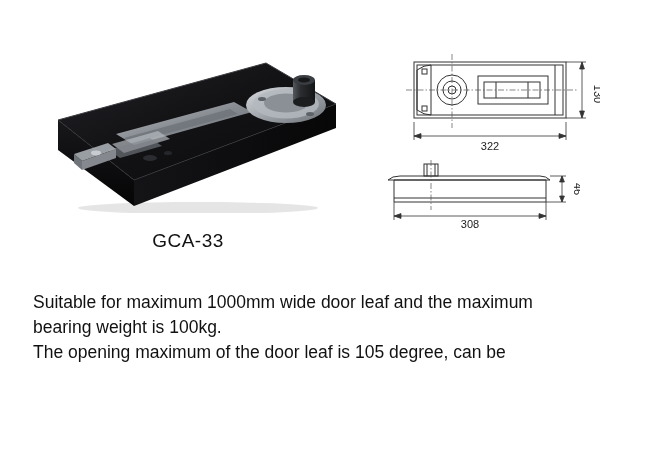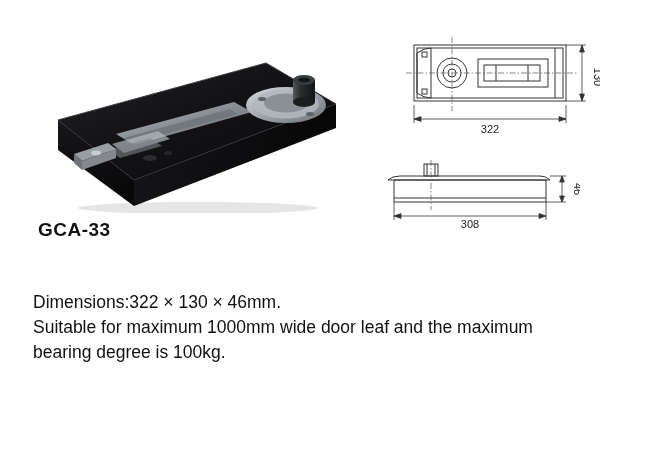--- a/index.html
+++ b/index.html
@@ -22,33 +22,34 @@
     left: 38px;
     top: 58px;
     width: 300px;
     height: 155px;
   }
   .photo-svg { display: block; }
 
   .model-label {
     position: absolute;
     left: 38px;
-    top: 219px;
+    top: 230px;
     width: 300px;
+    text-align: center;
     font-size: 19px;
-    font-weight: bold;
+    font-weight: normal;
     letter-spacing: 0.5px;
     color: #111;
   }
 
   
   .drawing-top {
     position: absolute;
     left: 400px;
-    top: 31px;
+    top: 48px;
     width: 200px;
     height: 105px;
   }
   .drawing-bottom {
     position: absolute;
     left: 380px;
     top: 158px;
     width: 200px;
     height: 72px;
   }
@@ -228,16 +229,16 @@
       <line x1="166" y1="44" x2="186" y2="44"></line>
       <line x1="182" y1="18" x2="182" y2="44"></line>
       <path d="M182 18 L179.6 24 L184.4 24 Z" fill="#333"></path>
       <path d="M182 44 L179.6 38 L184.4 38 Z" fill="#333"></path>
     </g>
     <text x="194" y="31" font-family="'Liberation Sans', sans-serif" font-size="11" fill="#222" text-anchor="middle" transform="rotate(90 194 31)">46</text>
   </svg>
 </div>
 
 <div class="description">
-  <div class="line">Dimensions:322 × 130 × 46mm.</div>
   <div class="line">Suitable for maximum 1000mm wide door leaf and the maximum</div>
-  <div class="line">bearing degree is 100kg.</div>
+  <div class="line">bearing weight is 100kg.</div>
+  <div class="line">The opening maximum of the door leaf is 105 degree, can be</div>
 </div>
 
 </body></html>

